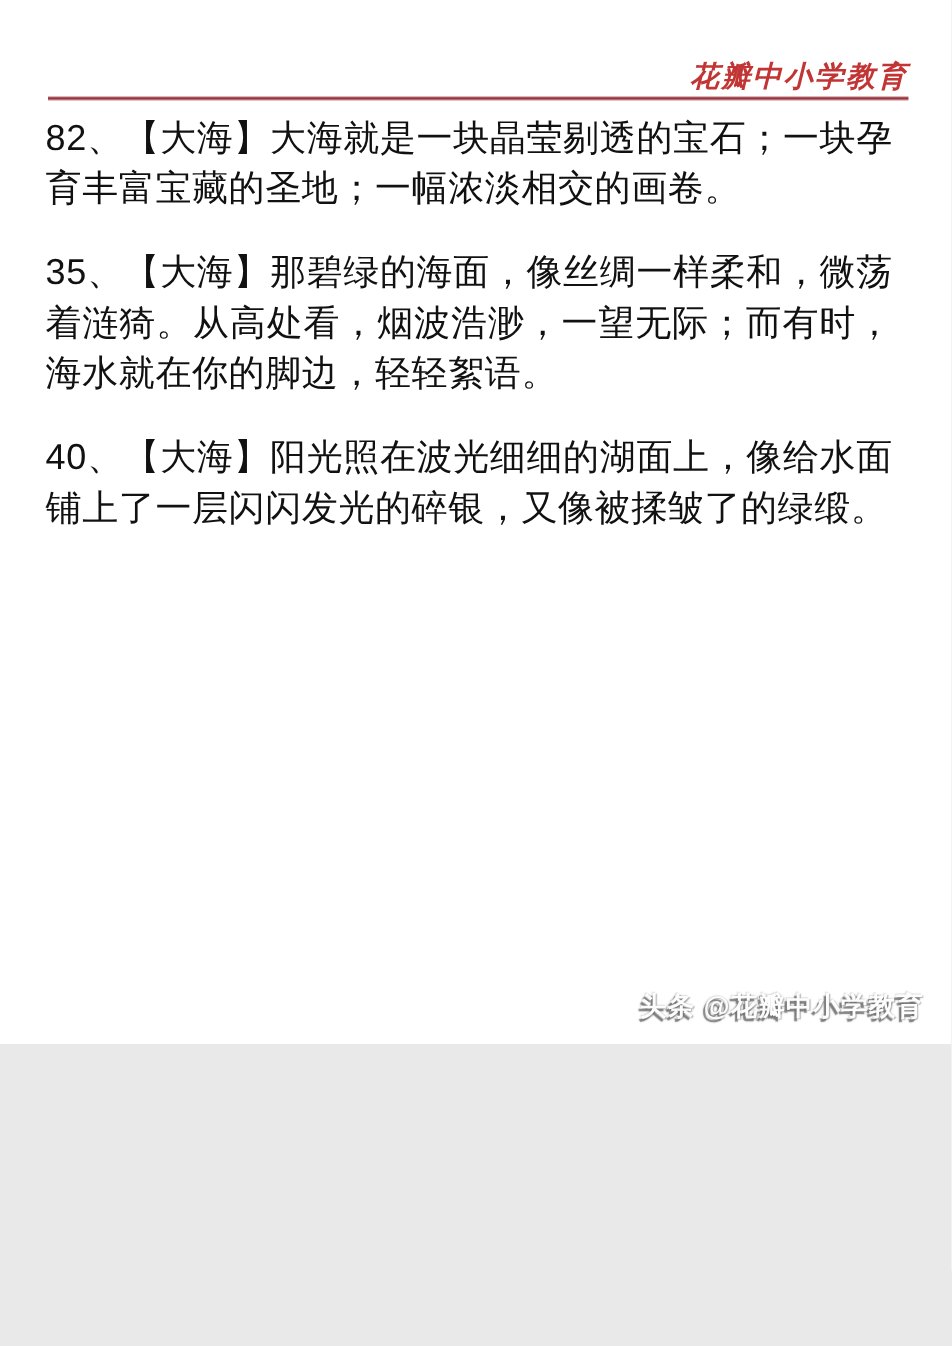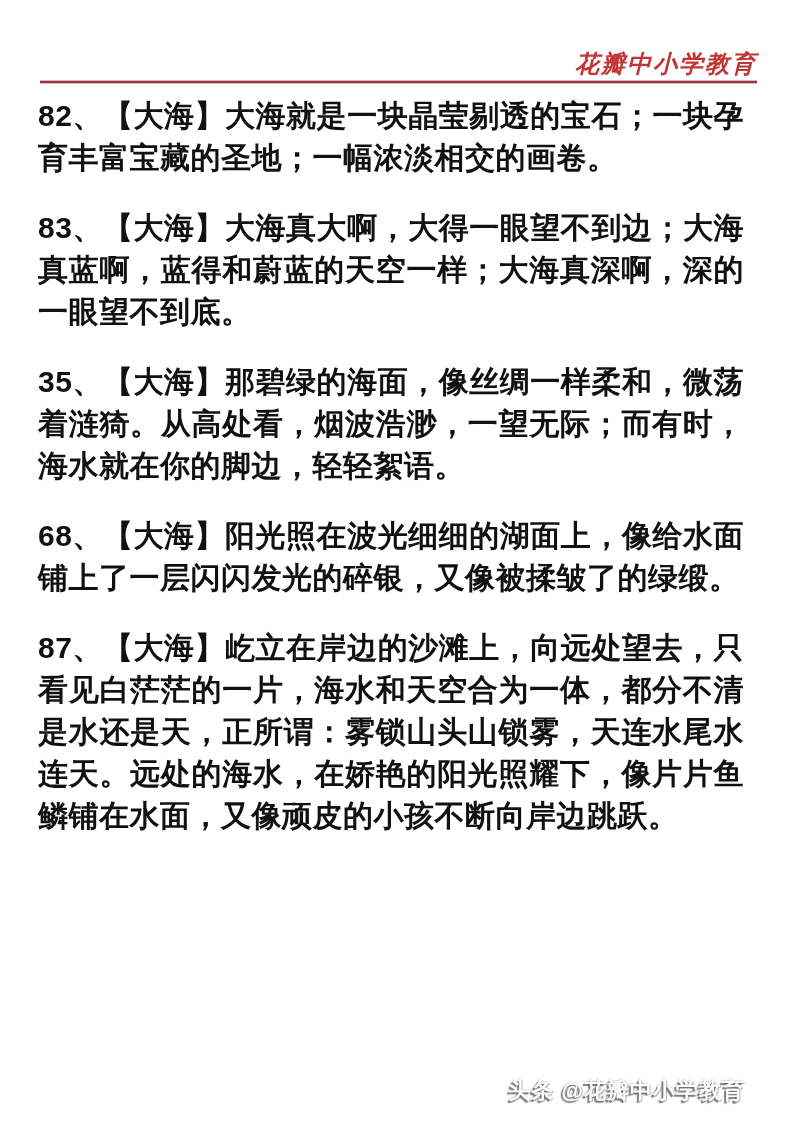--- a/index.html
+++ b/index.html
@@ -1,20 +1,20 @@
 <!DOCTYPE html>
 <html><head>
 <meta charset="utf-8">
 <style>
   * { margin: 0; padding: 0; box-sizing: border-box; }
   html, body { background: #e9e9e9; }
   .page {
     position: relative;
     width: 793px;
-    height: 1122px;
+    height: 870px;
     margin: 0 auto;
     background: #ffffff;
     font-family: "Liberation Sans", "DejaVu Sans", sans-serif;
     overflow: hidden;
   }
   .header {
     padding: 50px 36px 0 40px;
   }
   .brand {
     text-align: right;
@@ -29,31 +29,31 @@
   .rule {
     height: 2px;
     background: #943941;
     box-shadow: 0 -1px 0 #e3b6ba, 0 1px 0 #e3b6ba;
     margin-top: 3px;
   }
   .content {
     padding: 12px 49px 0 38px;
     color: #111111;
     font-size: 30px;
-    font-weight: bold;
+    font-weight: normal;
     text-align: justify;
   }
   .entry {
     line-height: 42px;
     margin-bottom: 28px;
     letter-spacing: 0.5px;
   }
   .watermark {
     position: absolute;
-    right: 48px;
+    right: 23px;
     bottom: 16px;
     font-size: 22px;
     font-weight: bold;
     letter-spacing: 1px;
     color: #fdfdfd;
     text-shadow:
       -2px 2px 1px rgba(100,100,100,0.85),
        1px 1px 1px rgba(130,130,130,0.6),
       -1px -1px 1px rgba(160,160,160,0.35);
     white-space: nowrap;
@@ -64,21 +64,19 @@
 
 <div class="page">
 
   <div class="header">
     <div class="brand">花瓣中小学教育</div>
     <div class="rule"></div>
   </div>
 
   <div class="content">
     <p class="entry">82、【大海】大海就是一块晶莹剔透的宝石；一块孕育丰富宝藏的圣地；一幅浓淡相交的画卷。</p>
-    <p class="entry">83、【大海】大海真大啊，大得一眼望不到边；大海真蓝啊，蓝得和蔚蓝的天空一样；大海真深啊，深的一眼望不到底。</p>
     <p class="entry">35、【大海】那碧绿的海面，像丝绸一样柔和，微荡着涟猗。从高处看，烟波浩渺，一望无际；而有时，海水就在你的脚边，轻轻絮语。</p>
-    <p class="entry">68、【大海】阳光照在波光细细的湖面上，像给水面铺上了一层闪闪发光的碎银，又像被揉皱了的绿缎。</p>
-    <p class="entry">87、【大海】屹立在岸边的沙滩上，向远处望去，只看见白茫茫的一片，海水和天空合为一体，都分不清是水还是天，正所谓：雾锁山头山锁雾，天连水尾水连天。远处的海水，在娇艳的阳光照耀下，像片片鱼鳞铺在水面，又像顽皮的小孩不断向岸边跳跃。</p>
+    <p class="entry">40、【大海】阳光照在波光细细的湖面上，像给水面铺上了一层闪闪发光的碎银，又像被揉皱了的绿缎。</p>
   </div>
 
   <div class="watermark">头条 @花瓣中小学教育</div>
 
 </div>
 
 </body></html>

